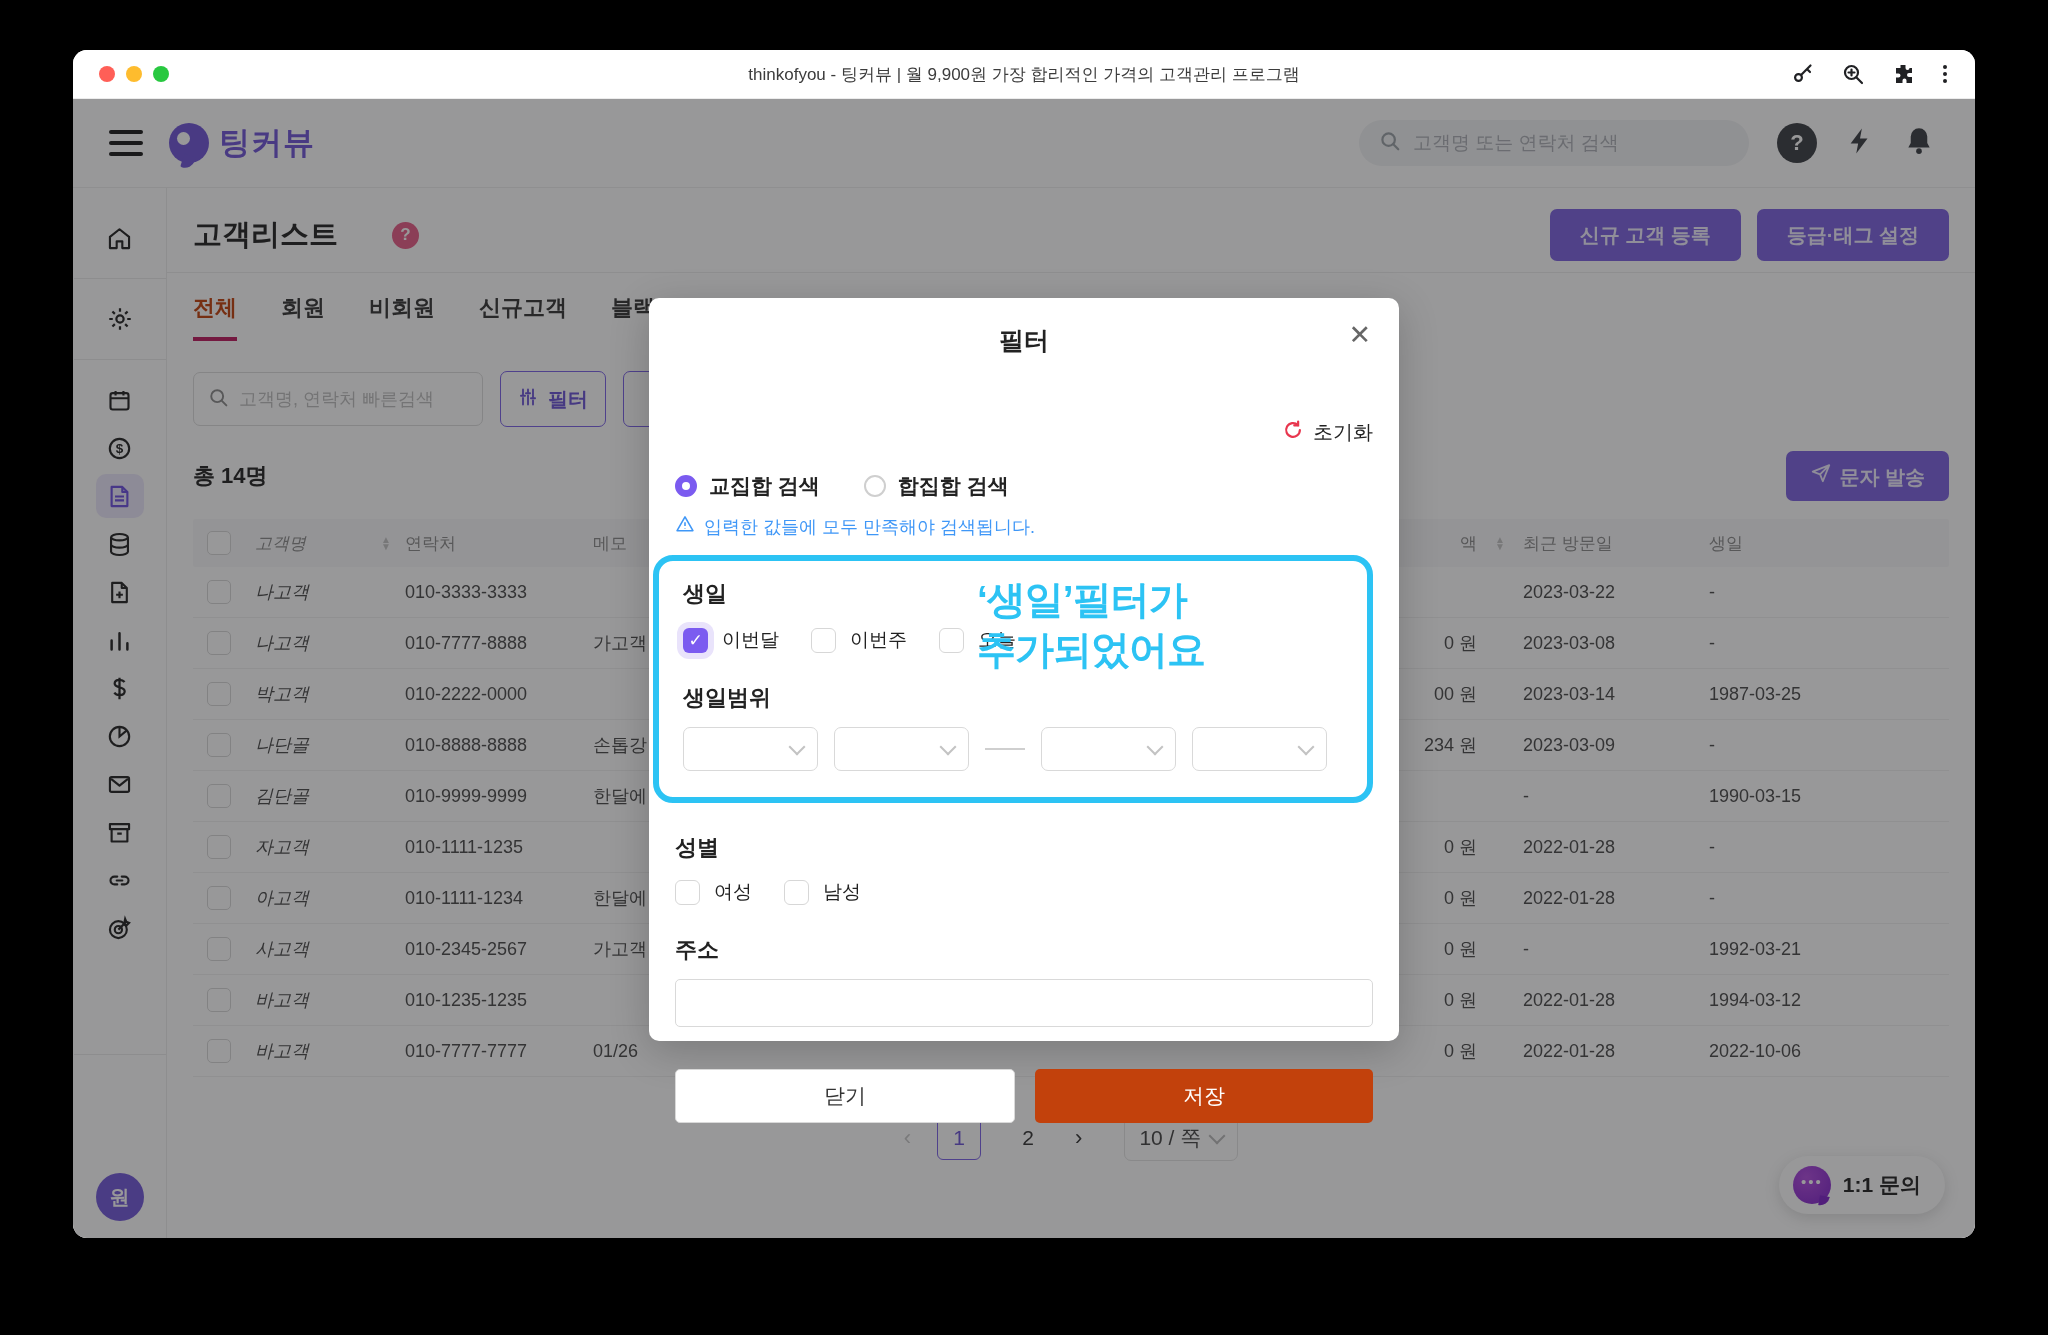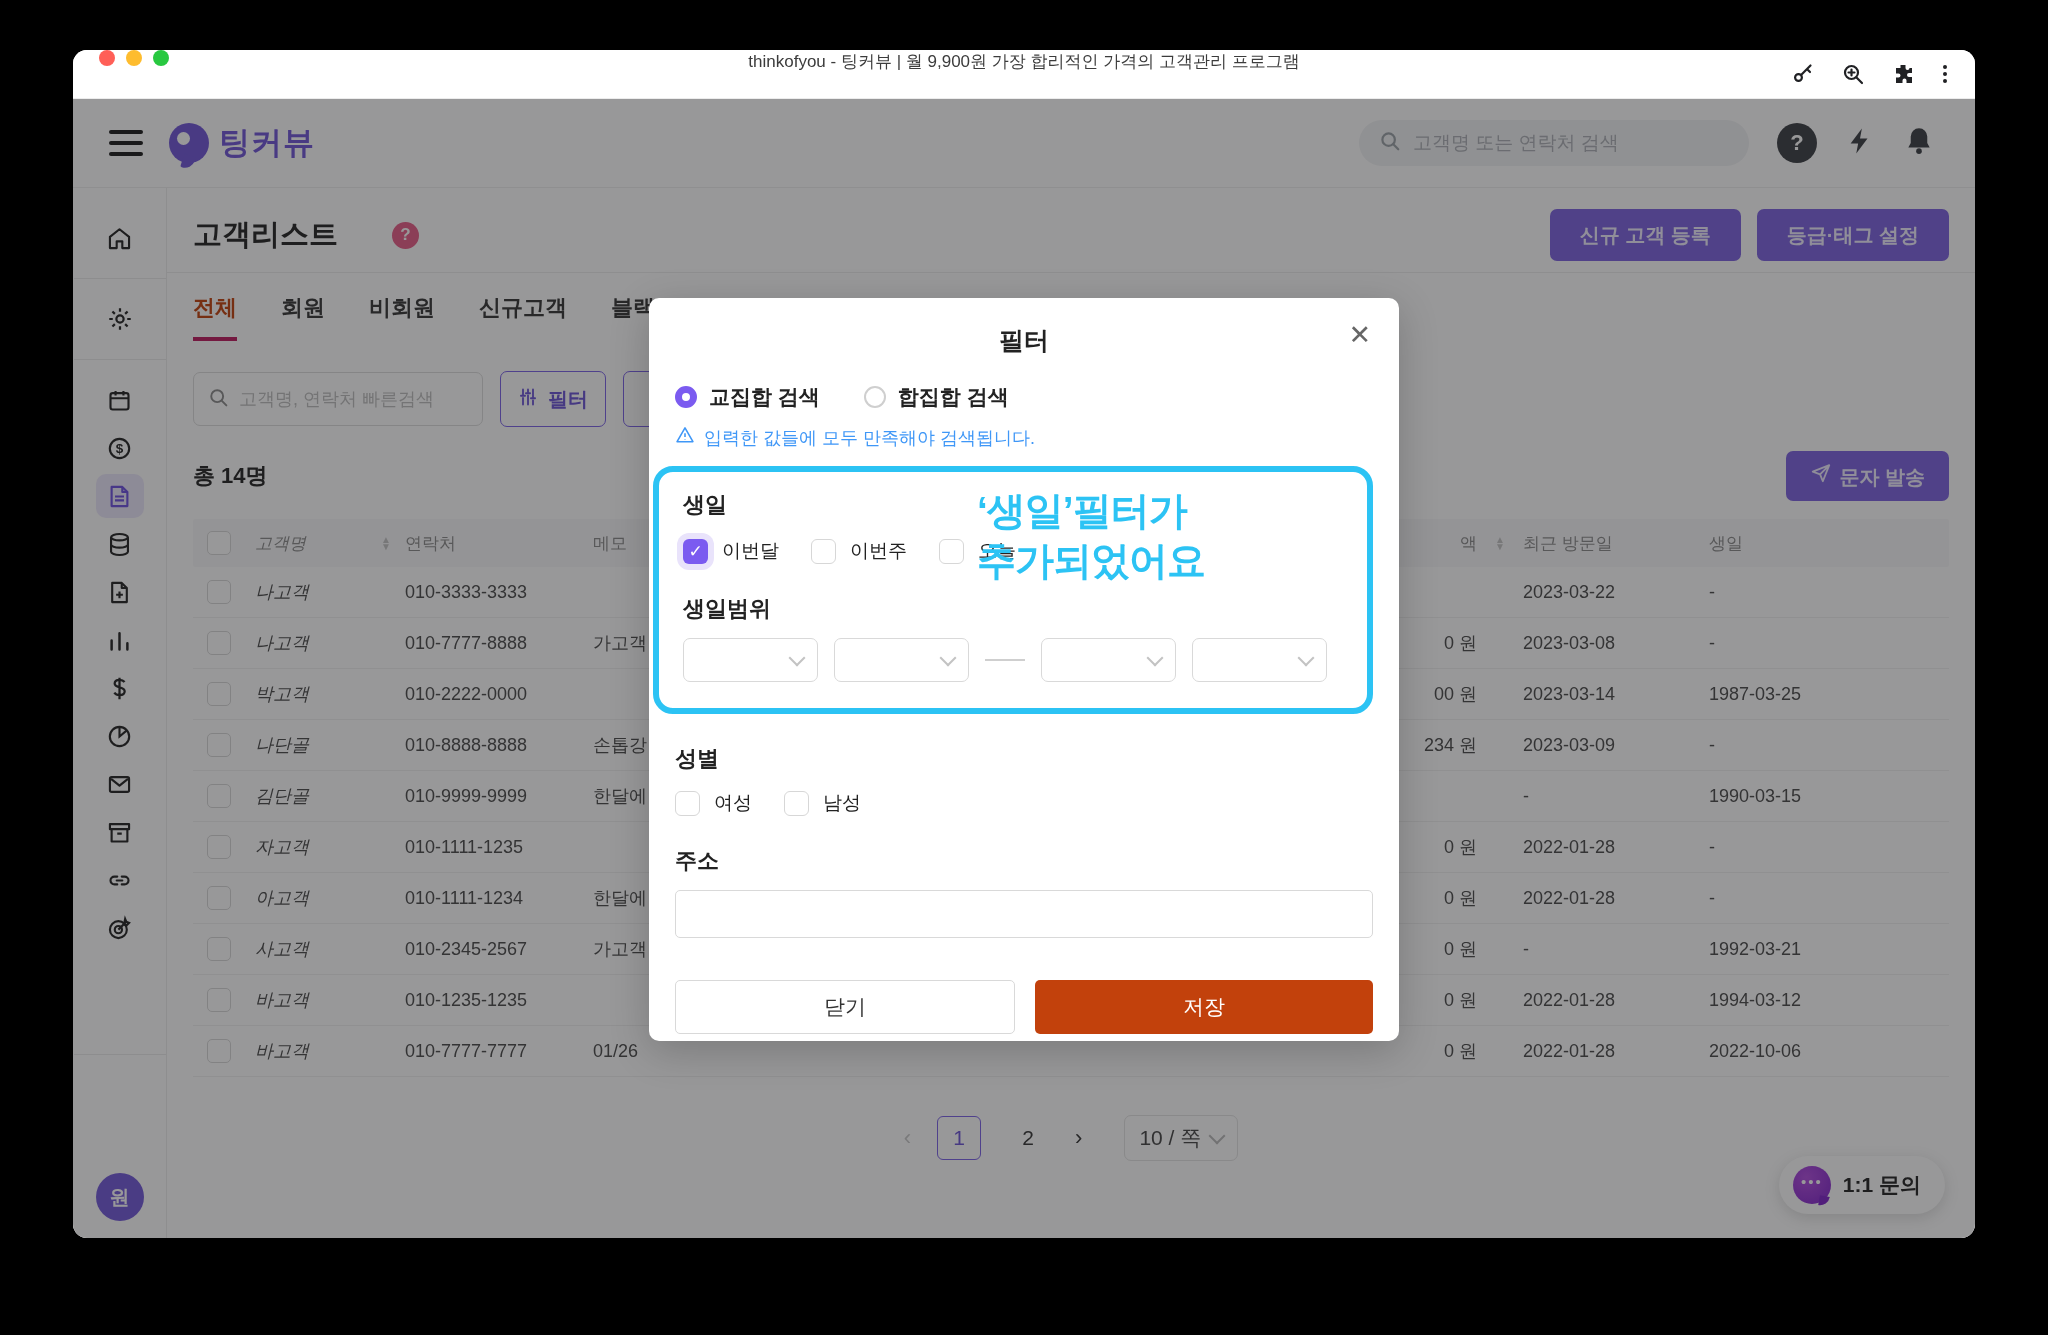--- a/index.html
+++ b/index.html
@@ -1,20 +1,20 @@
 <!DOCTYPE html>
 <html><head>
 <meta charset="utf-8">
 <style>
   html,body{margin:0;padding:0;background:#000;width:2048px;height:1335px;overflow:hidden;
     font-family:"Liberation Sans","DejaVu Sans",sans-serif;-webkit-font-smoothing:antialiased;}
   .window{position:absolute;left:73px;top:50px;width:1902px;height:1188px;background:#fff;
     border-radius:14px;overflow:hidden;box-shadow:0 18px 60px rgba(0,0,0,.55);}
   
-  .titlebar{height:48px;background:#fff;display:flex;position:relative;border-bottom:1px solid #ececec;}
+  .titlebar{height:48px;background:#fff;display:flex;align-items:center;position:relative;border-bottom:1px solid #ececec;}
   .traffic{display:flex;gap:11px;margin-left:26px;}
   .light{width:16px;height:16px;border-radius:50%;}
   .l-red{background:#ff5f57}.l-yellow{background:#febc2e}.l-green{background:#28c840}
   .tb-title{position:absolute;left:0;right:0;text-align:center;font-size:17px;color:#3c3c3c;}
   .tb-icons{margin-left:auto;display:flex;align-items:center;gap:26px;margin-right:26px;}
   .tb-icons svg{display:block}
   
   .app{position:relative;height:1139px;background:#fff;overflow:hidden;}
   .app-header{height:88px;display:flex;align-items:center;padding:0 40px 0 36px;border-bottom:1px solid #eee;background:#fff;}
   .hamburger{width:34px;display:flex;flex-direction:column;gap:7px;cursor:pointer}
@@ -512,20 +512,27 @@
         </span>
       <span class="chat-txt">1:1 문의</span>
     </div>
 
     <div class="overlay"></div>
 
     <div class="modal">
       <div class="m-title">필터</div>
       <div class="m-close">✕</div>
 
+      <div class="m-reset">
+        <span><svg width="22" height="22" viewBox="0 0 24 24" fill="none" stroke="#e8364e" stroke-width="2.4" stroke-linecap="round">
+              <path d="M19.5 12a7.5 7.5 0 1 1-2.2-5.3"></path>
+              <path d="M17.6 2.8 L17.6 7 L13.4 7"></path>
+            </svg></span>
+        <span>초기화</span>
+      </div>
 
       <div class="m-radios">
         <span class="radio-item">
           <span class="radio sel"></span>
           <span>교집합 검색</span>
         </span>
         <span class="radio-item">
           <span class="radio un"></span>
           <span>합집합 검색</span>
         </span>

